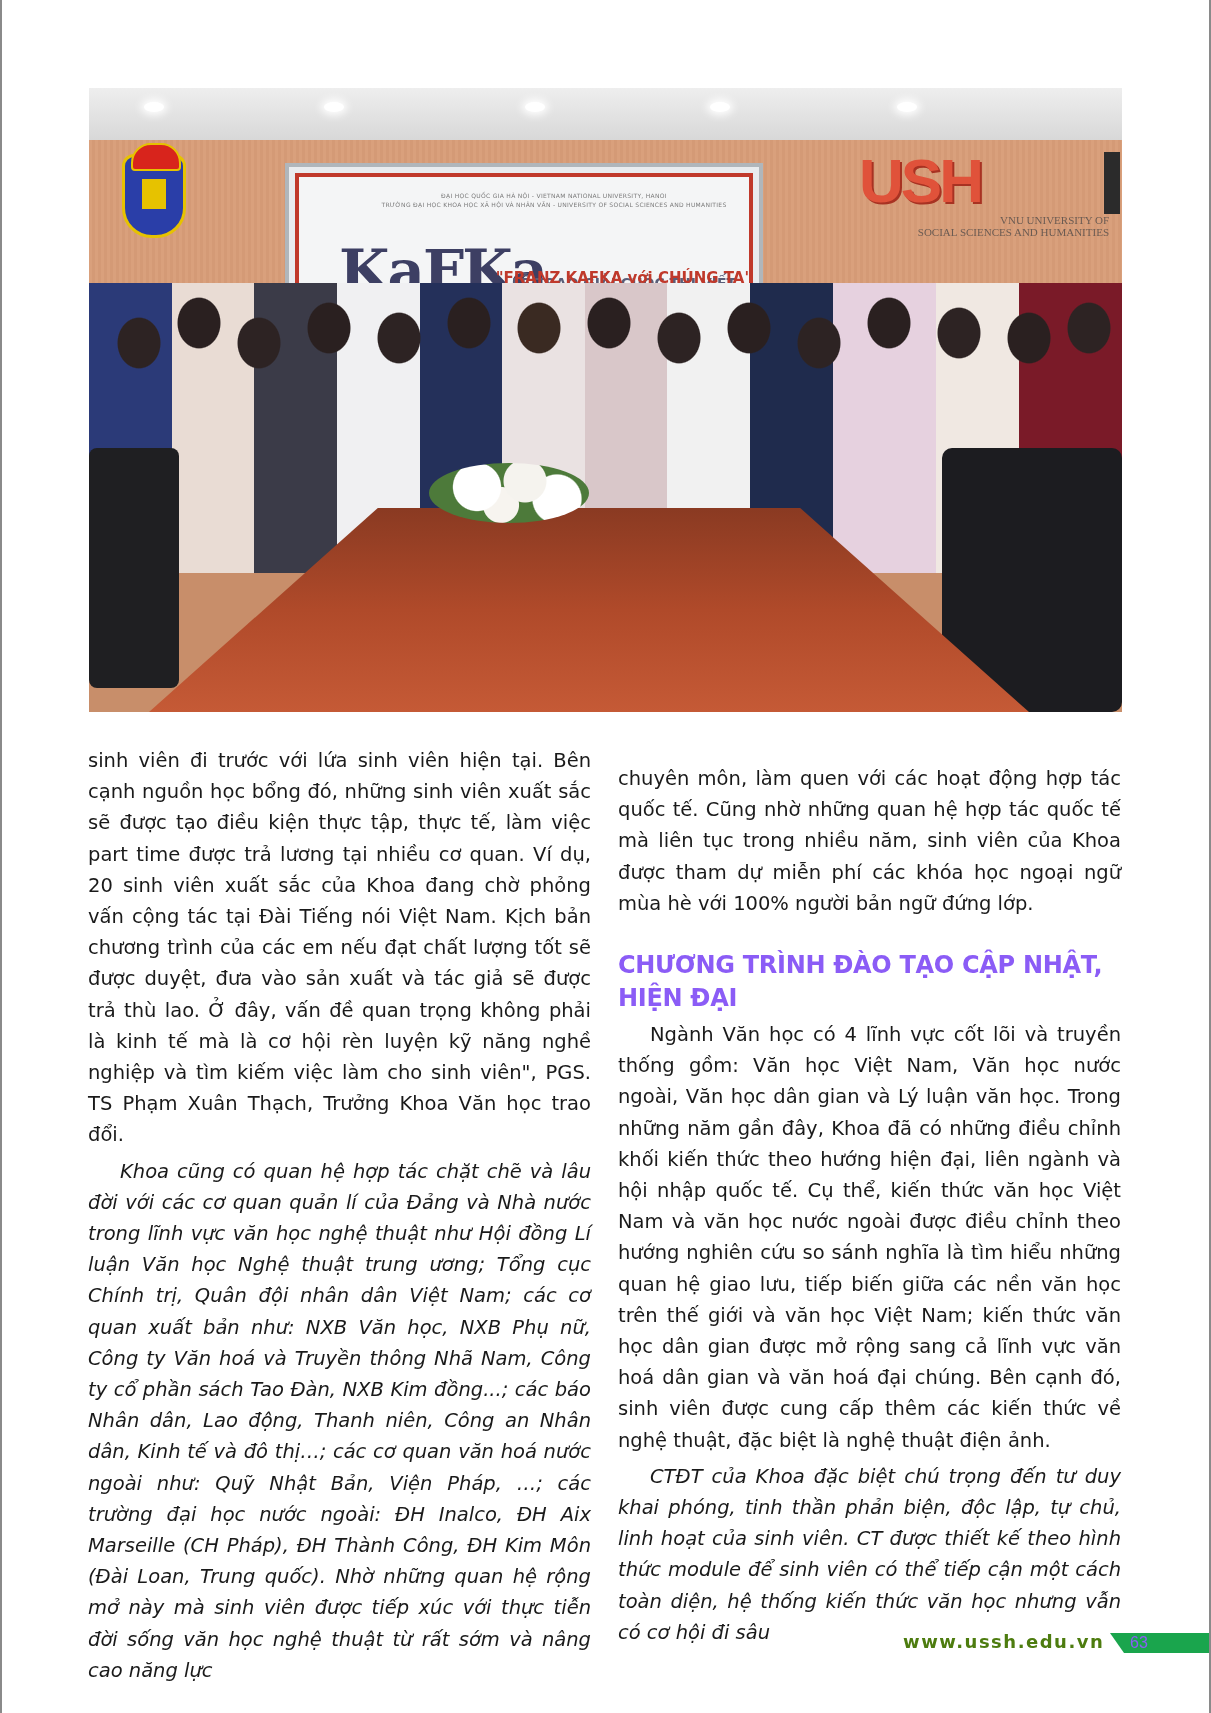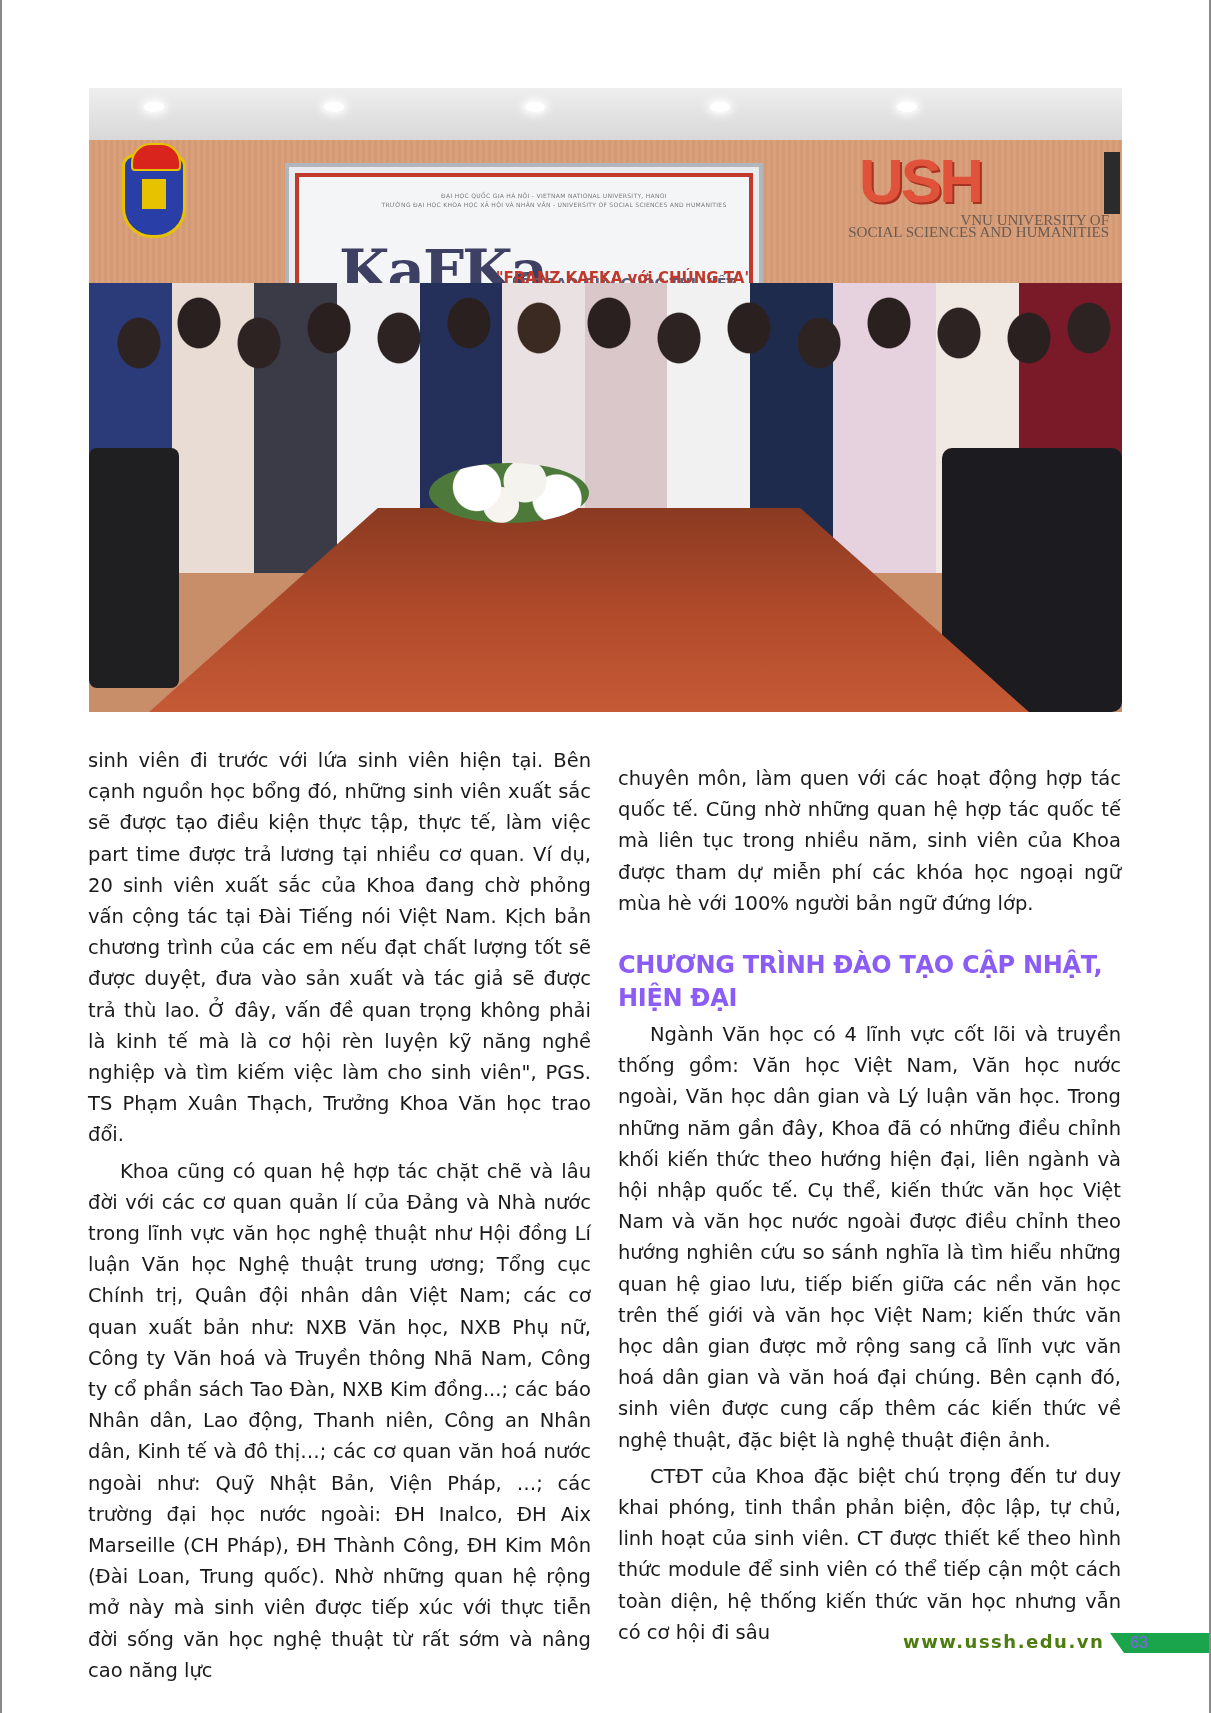--- a/index.html
+++ b/index.html
@@ -35,21 +35,21 @@
   .banner-title { position: absolute; left: 200px; top: 72px; width: 250px; text-align: center;
                   color: #5a5e78; font-weight: bold; font-size: 14px; line-height: 20px; margin-top: 24px; }
   .banner-title2 { position: absolute; left: 190px; top: 92px; width: 270px; text-align: center;
                    color: #c0392b; font-weight: bold; font-size: 15px; }
   .banner-sub { position: absolute; left: 190px; top: 116px; width: 270px; text-align: center;
                 color: #7a6262; font-size: 6px; font-weight: bold; }
   .ussh-logo { position: absolute; left: 770px; top: 60px; width: 150px; height: 66px;
                font-family: "Liberation Sans", sans-serif; font-weight: bold; font-size: 62px;
                color: #e0523a; letter-spacing: -3px; line-height: 66px; text-shadow: 2px 2px 0 #a83222; }
   .ussh-text { position: absolute; left: 660px; top: 126px; width: 360px; text-align: right;
-               font-family: "Liberation Serif", serif; font-size: 15px; color: #6b5b52; line-height: 12px; }
+               font-family: "Liberation Serif", serif; font-size: 11px; color: #6b5b52; line-height: 12px; }
   .speaker { position: absolute; right: 2px; top: 64px; width: 16px; height: 62px; background: #2b2b2b; }
   .crowd { position: absolute; left: 0; top: 195px; width: 100%; height: 290px;
            background:
              radial-gradient(ellipse 22px 26px at 50px 60px, #2d2323 95%, transparent),
              radial-gradient(ellipse 22px 26px at 110px 40px, #2a2020 95%, transparent),
              radial-gradient(ellipse 22px 26px at 170px 60px, #2d2323 95%, transparent),
              radial-gradient(ellipse 22px 26px at 240px 45px, #2a2020 95%, transparent),
              radial-gradient(ellipse 22px 26px at 310px 55px, #2d2323 95%, transparent),
              radial-gradient(ellipse 22px 26px at 380px 40px, #2a2020 95%, transparent),
              radial-gradient(ellipse 22px 26px at 450px 45px, #3a2a22 95%, transparent),
@@ -76,21 +76,21 @@
                          radial-gradient(circle at 80% 60%, #ffffff 18%, transparent 19%),
                          radial-gradient(circle at 45% 70%, #f7f4ef 18%, transparent 19%),
                          #4d7a3a; }
 
   
   .col { position: absolute; top: 745px; width: 503px; font-family: "DejaVu Sans", sans-serif;
          font-size: 19.5px; line-height: 31.2px; color: #1a1a1a; text-align: justify; }
   .col-left { left: 88px; }
   .col-right { left: 618px; margin-top: 18px; }
   .col p { margin: 0; }
-  .col p + p { margin-top: 5px; }
+  .col p + p { margin-top: 5px; font-style: italic; }
   .indent { text-indent: 32px; }
   .col .it { }
   .heading { margin: 30px 0 0 0 !important; font-family: "DejaVu Sans", sans-serif; font-weight: bold;
              font-size: 24px; line-height: 33px; color: #8b5cf6; text-align: left; letter-spacing: -0.3px; }
   .heading + p { margin-top: 4px !important; }
 
   
   .footer-url { position: absolute; left: 903px; top: 1631px; font-family: "DejaVu Sans", sans-serif;
                 font-weight: bold; font-size: 18px; color: #4d7c0f; letter-spacing: 1.5px; }
   .page-tab { position: absolute; left: 1110px; top: 1633px; width: 99px; height: 20px; background: #1aa54d;

